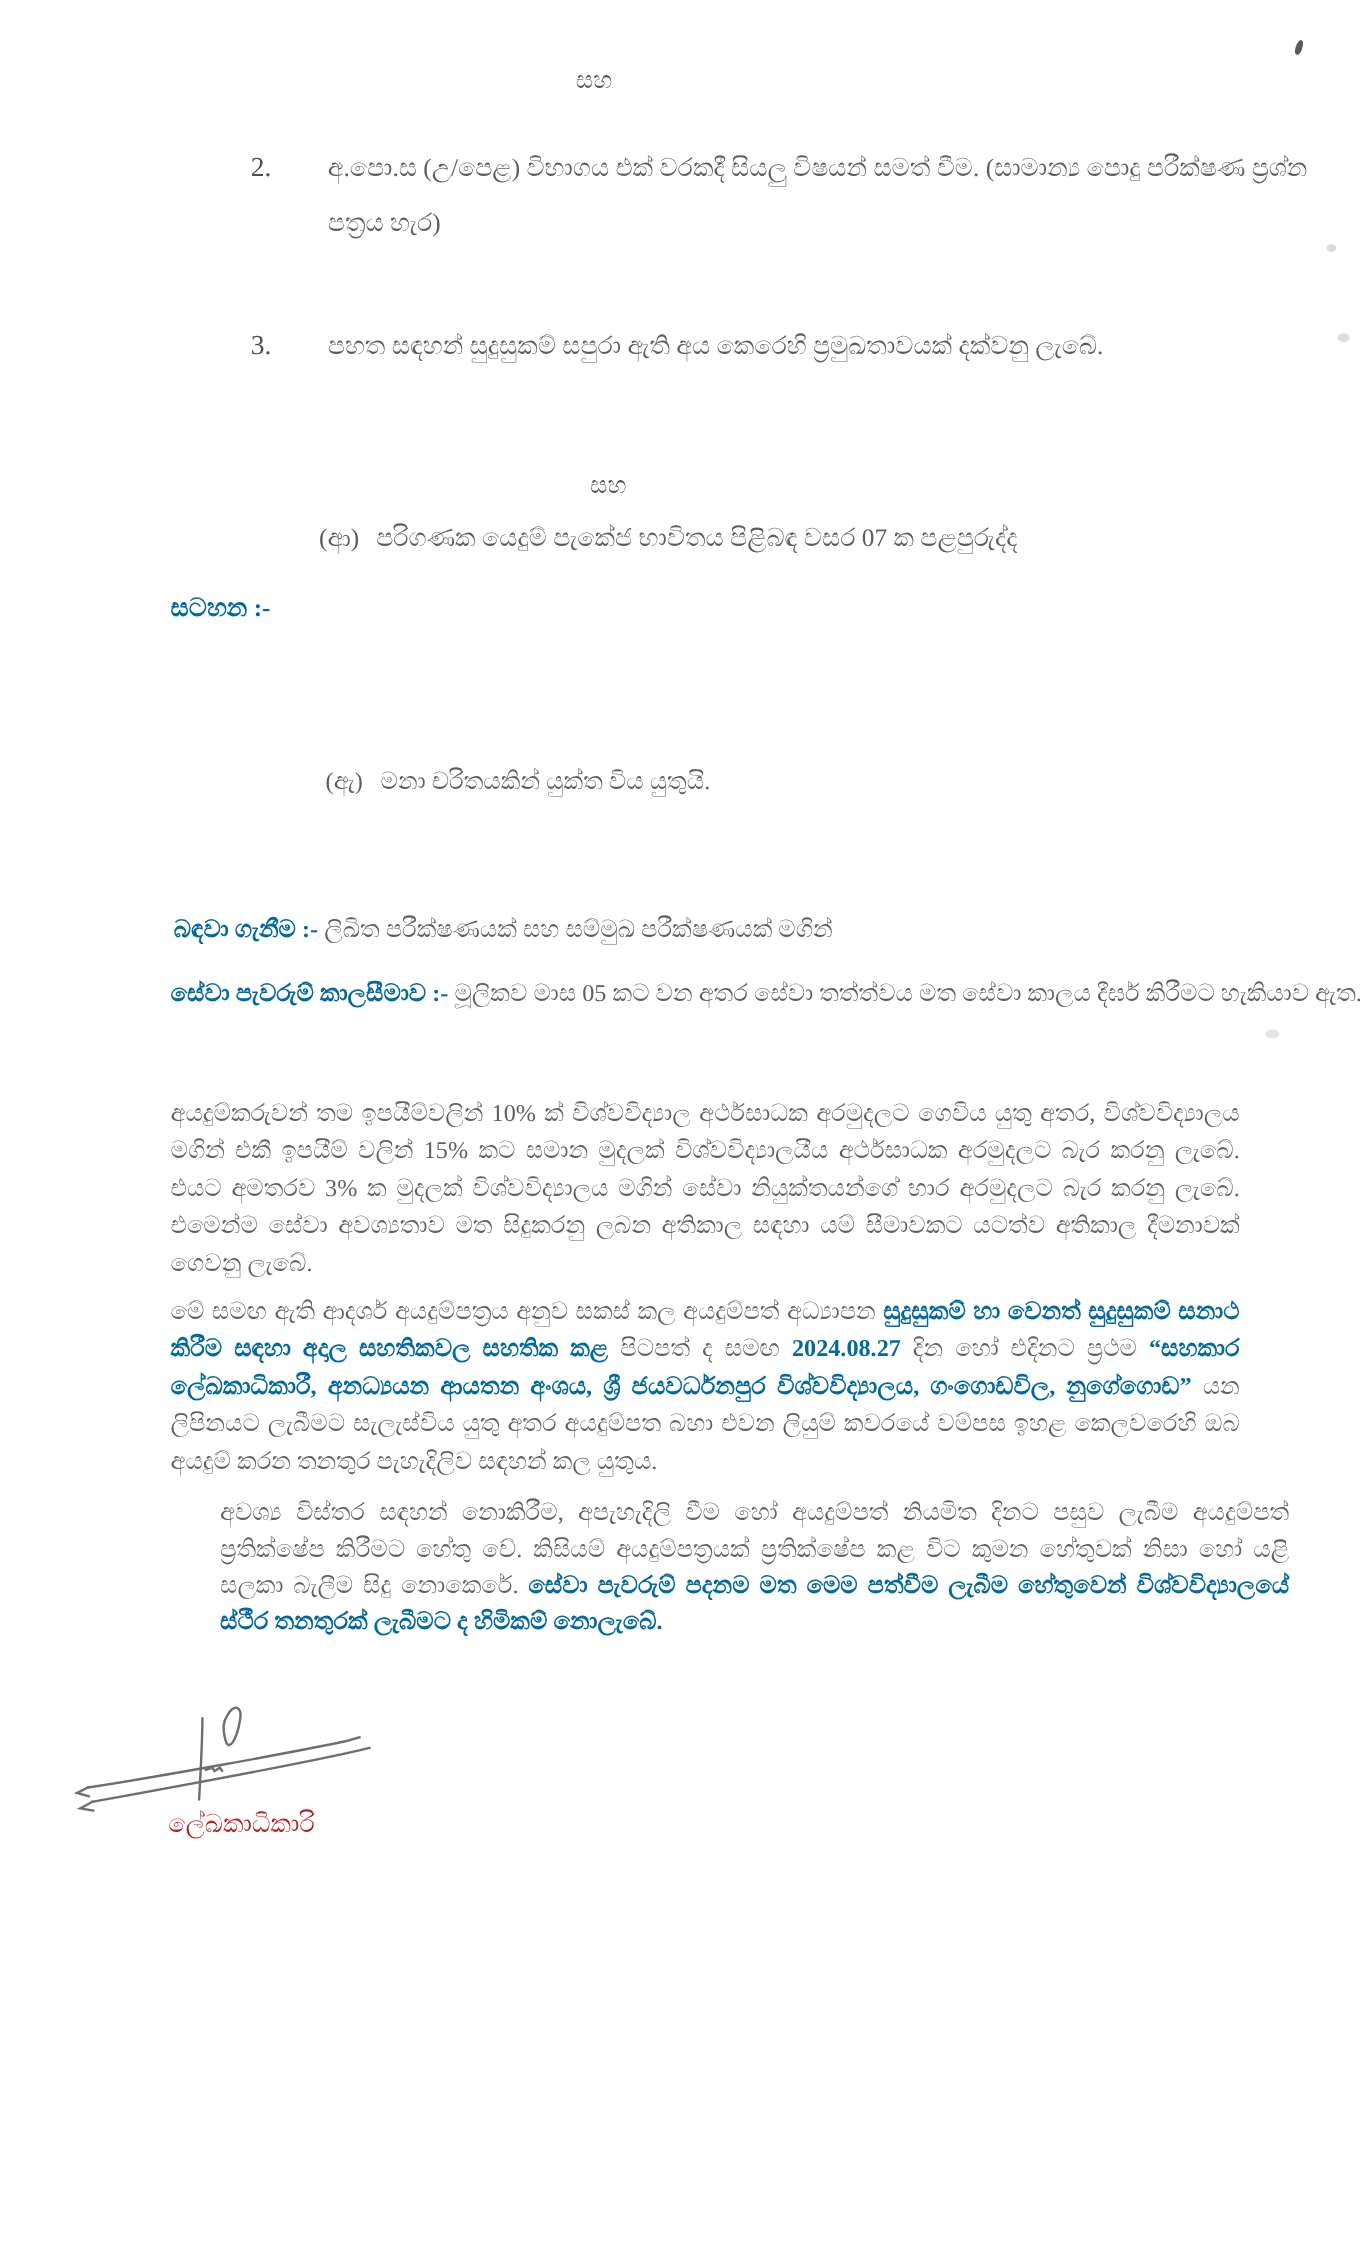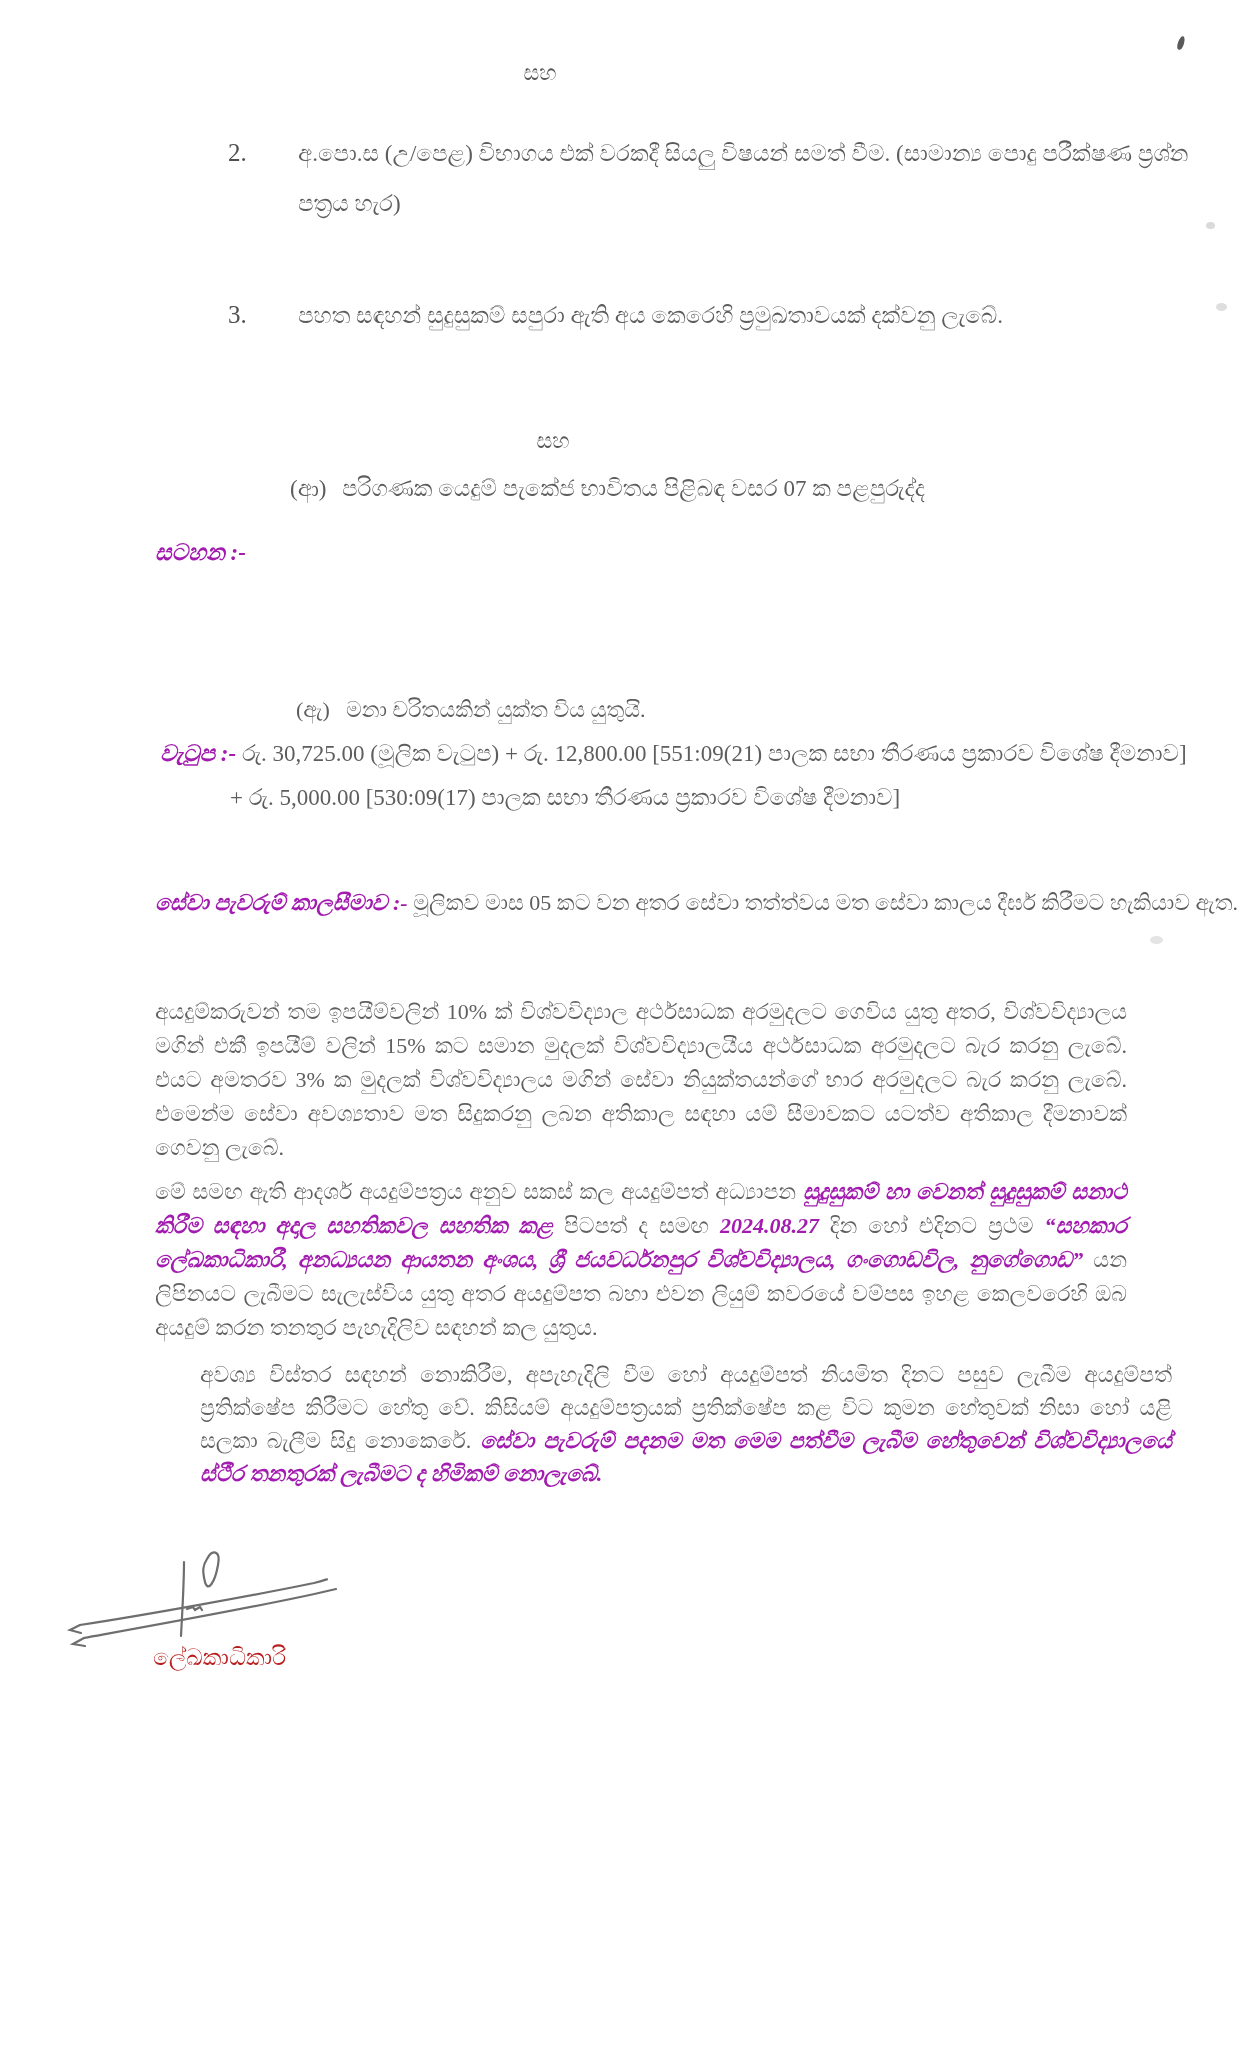--- a/index.html
+++ b/index.html
@@ -6,21 +6,21 @@
   .page{
     position:relative;
     width:1243px;height:2048px;
     background:#ffffff;
     overflow:hidden;
     font-family:"Liberation Serif","DejaVu Serif",serif;
     color:#5d5d5d;
     -webkit-font-smoothing:antialiased;
   }
   .abs{position:absolute;}
-  .b{font-weight:bold;color:#a21caf;font-style:italic;}
+  .b{font-weight:bold;color:#0369a1;}
 
   
   .conj-top{left:155px;top:60px;width:770px;text-align:center;font-size:22px;color:#565656;}
 
   
   .numbered{font-size:23px;line-height:50px;padding-left:70px;text-indent:-70px;}
   .num{display:inline-block;width:70px;text-indent:0;color:#4f4f4f;font-size:25px;}
   .item2{left:228px;top:128px;width:920px;}
   .item3{left:228px;top:290px;width:910px;}
 
@@ -85,25 +85,25 @@
   <div class="abs sub sub-b">
     <span class="sublabel">(ආ)</span><span>පරිගණක යෙදුම් පැකේජ භාවිතය පිළිබඳ වසර 07 ක පළපුරුද්ද</span>
   </div>
 
   <div class="abs notes-heading b">සටහන :-</div>
 
   <div class="abs note note-c">
     <span class="sublabel" style="width:50px">(ඇ)</span><span>මනා චරිතයකින් යුක්ත විය යුතුයි.</span>
   </div>
 
-  <div class="abs salary">
-    <span class="b">වැටුප :-</span>
-    <span>රු. 30,725.00 (මූලික වැටුප) + රු. 12,800.00 [551:09(21) පාලක සභා තීරණය ප්‍රකාරව විශේෂ දීමනාව] + රු. 5,000.00 [530:09(17) පාලක සභා තීරණය ප්‍රකාරව විශේෂ දීමනාව]</span>
+
+  <div class="abs recruitment">
+    <span class="b">බඳවා ගැනීම :-</span>
+    <span>ලිඛිත පරීක්ෂණයක් සහ සම්මුඛ පරීක්ෂණයක් මගින්</span>
   </div>
-
 
   <div class="abs period">
     <span class="b">සේවා පැවරුම් කාලසීමාව :-</span>
     <span>මූලිකව මාස 05 කට වන අතර සේවා තත්ත්වය මත සේවා කාලය දීර්ඝ කිරීමට හැකියාව ඇත.</span>
   </div>
 
   <div class="abs para para1">අයදුම්කරුවන් තම ඉපයීම්වලින් 10% ක් විශ්වවිද්‍යාල අර්ථසාධක අරමුදලට ගෙවිය යුතු අතර, විශ්වවිද්‍යාලය මගින් එකී ඉපයීම් වලින් 15% කට සමාන මුදලක් විශ්වවිද්‍යාලයීය අර්ථසාධක අරමුදලට බැර කරනු ලැබේ. එයට අමතරව 3% ක මුදලක් විශ්වවිද්‍යාලය මගින් සේවා නියුක්තයන්ගේ භාර අරමුදලට බැර කරනු ලැබේ. එමෙන්ම සේවා අවශ්‍යතාව මත සිදුකරනු ලබන අතිකාල සඳහා යම් සීමාවකට යටත්ව අතිකාල දීමනාවක් ගෙවනු ලැබේ.</div>
 
   <div class="abs para para2">
     <span>මේ සමඟ ඇති ආදර්ශ අයදුම්පත්‍රය අනුව සකස් කල අයදුම්පත් අධ්‍යාපන </span><span class="b">සුදුසුකම් හා වෙනත් සුදුසුකම් සනාථ කිරීම සඳහා අදාල සහතිකවල සහතික කළ</span><span> පිටපත් ද සමඟ </span><span class="b">2024.08.27</span><span> දින හෝ එදිනට ප්‍රථම </span><span class="b">“සහකාර ලේඛකාධිකාරී, අනධ්‍යයන ආයතන අංශය, ශ්‍රී ජයවර්ධනපුර විශ්වවිද්‍යාලය, ගංගොඩවිල, නුගේගොඩ”</span><span> යන ලිපිනයට ලැබීමට සැලැස්විය යුතු අතර අයදුම්පත බහා එවන ලියුම් කවරයේ වම්පස ඉහළ කෙලවරෙහි ඔබ අයදුම් කරන තනතුර පැහැදිලිව සඳහන් කල යුතුය.</span>

